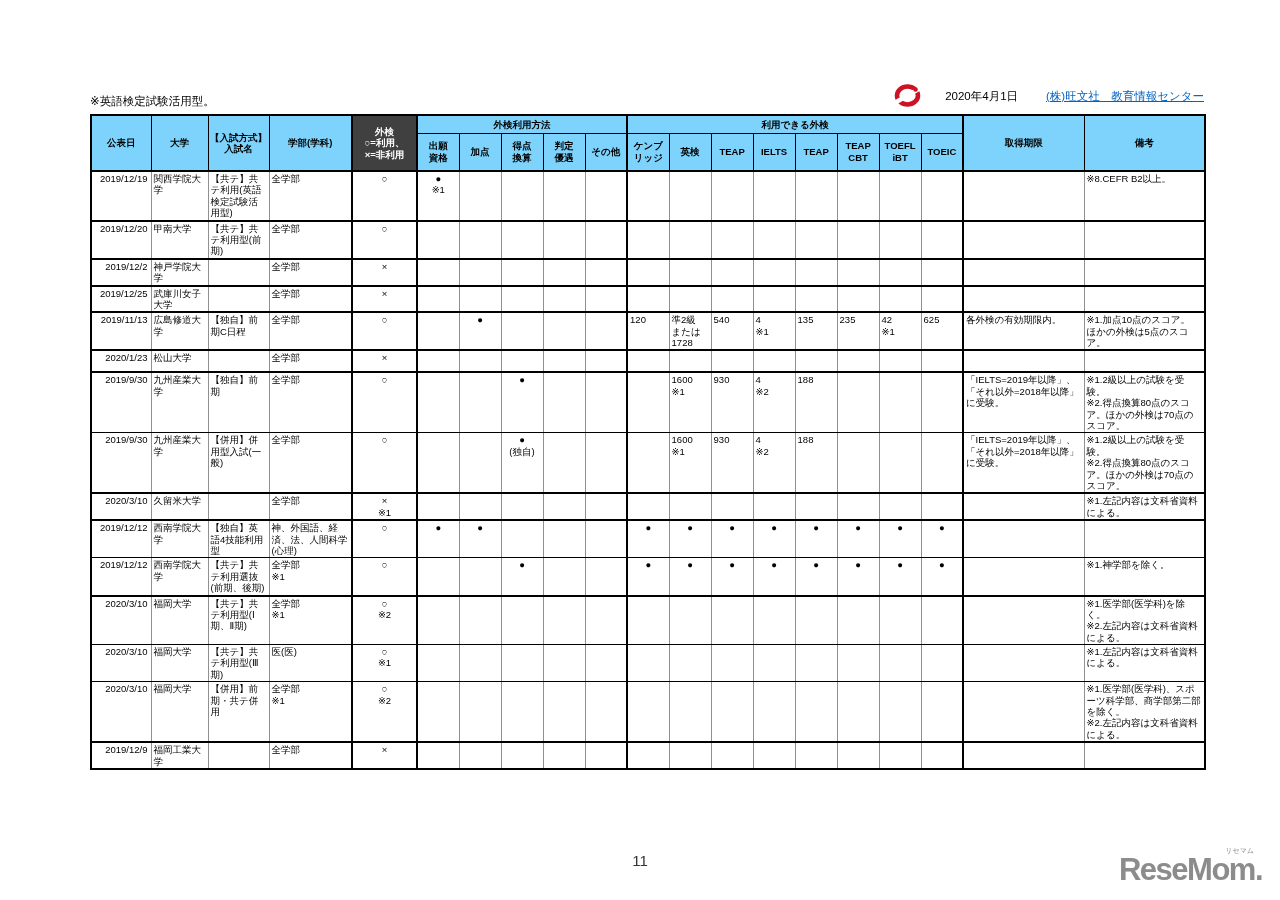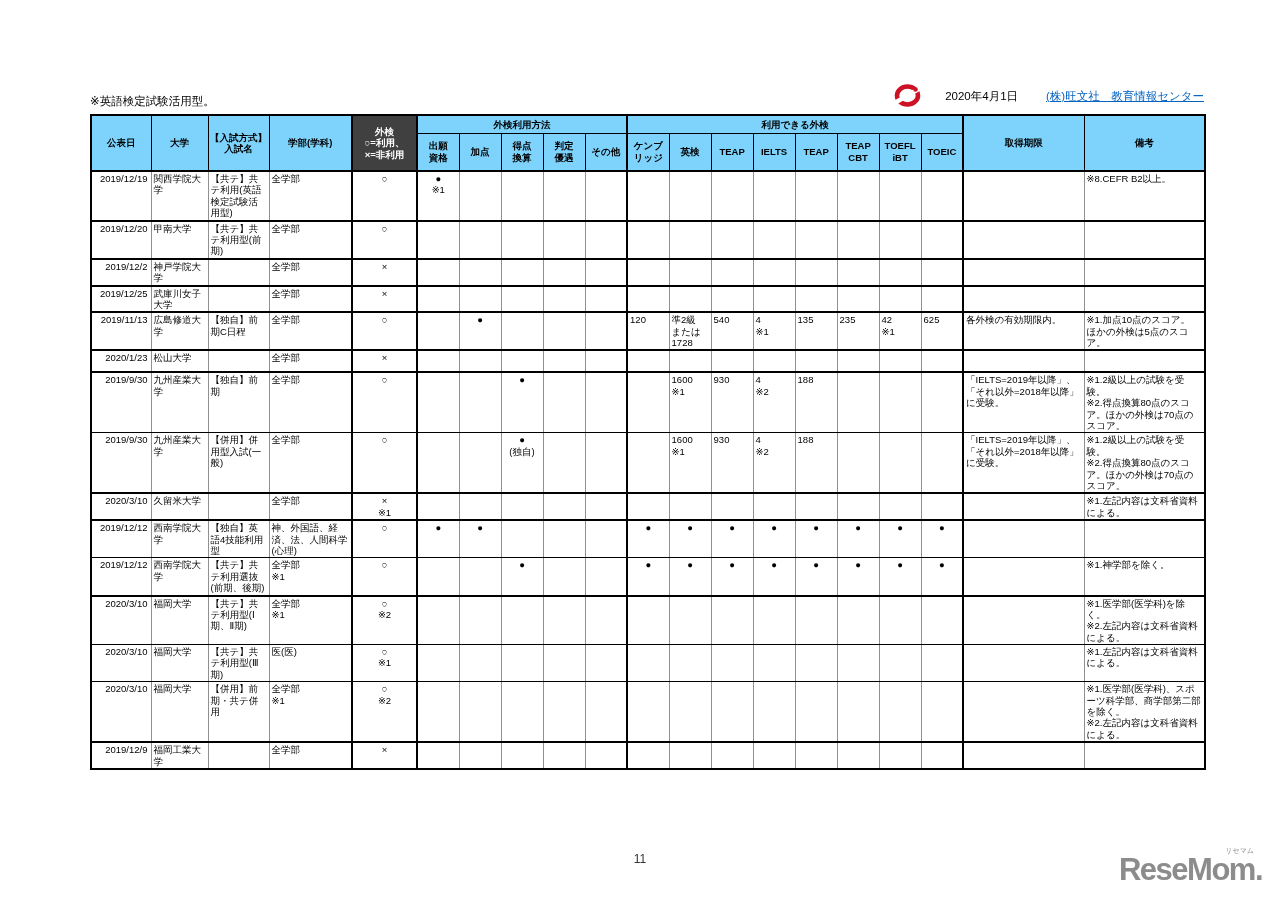--- a/index.html
+++ b/index.html
@@ -31,21 +31,21 @@
 
   .bl2{border-left:2px solid #000 !important;}
   .br2{border-right:2px solid #000 !important;}
   tr.group-end td{border-bottom:2px solid #000;}
   tbody tr{height:22px;}
 
   .c-date{text-align:right;padding-right:3px;}
   .c-univ,.c-name,.c-fac,.c-score,.c-note{text-align:left;}
   .c-flag,.c-dot{text-align:center;}
 
-  .footer-page{position:absolute;top:852px;left:0;width:100%;text-align:center;font-size:12px;color:#333;}
+  .footer-page{position:absolute;top:852px;left:0;width:100%;text-align:center;font-size:15px;color:#333;}
   .watermark{position:absolute;top:854px;right:18px;color:#8c8c8c;font-weight:bold;font-size:31px;letter-spacing:-1.5px;line-height:1;}
   .watermark .ruby{position:absolute;top:-7px;right:8px;font-size:7px;font-weight:normal;letter-spacing:0;color:#8c8c8c;}
 </style>
 </head>
 <body>
 
 <div class="doc">
   <div class="top-bar">
     <span class="top-note">※英語検定試験活用型。</span>
     <span class="top-right">

